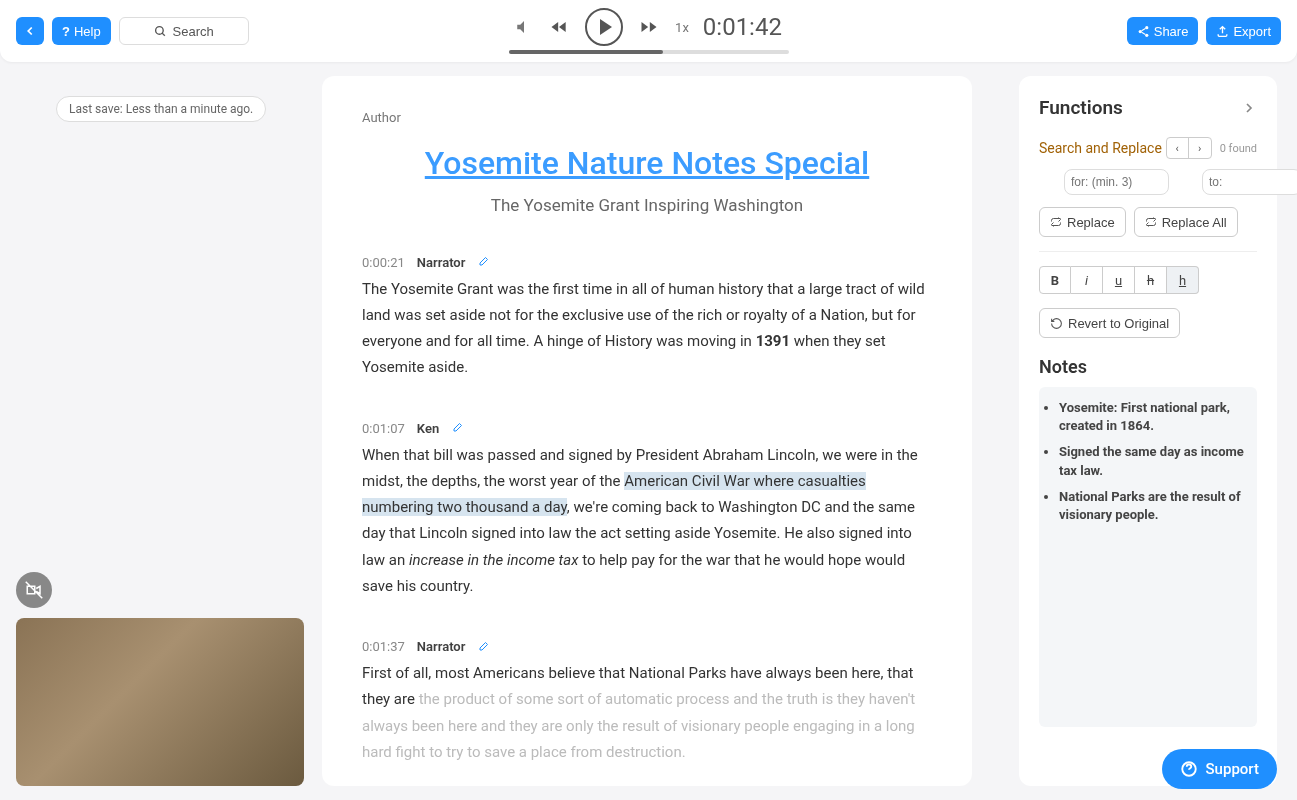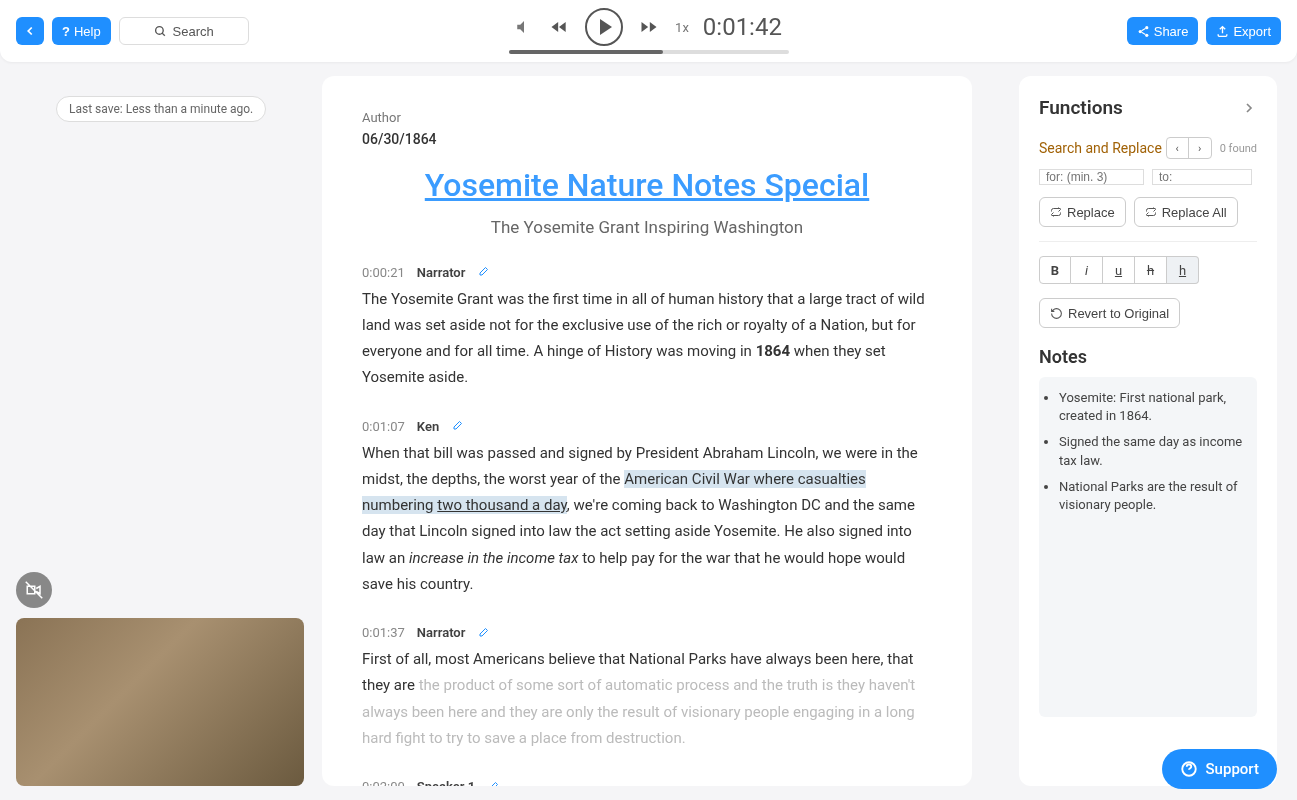--- a/index.html
+++ b/index.html
@@ -18,51 +18,51 @@
 .time { font-size: 24px; color: #555; }
 .spd { font-size: 13px; color: #777; }
 .right-ctrl { margin-left: auto; display: flex; gap: 8px; }
 .save-badge { position: absolute; top: 96px; left: 56px; background: #fff; border: 1px solid #ddd; border-radius: 16px; padding: 5px 12px; font-size: 12px; color: #666; }
 .main { position: absolute; top: 76px; left: 322px; width: 650px; height: 710px; background: #fff; border-radius: 12px; padding: 34px 40px; overflow-y: auto; }
 .main::-webkit-scrollbar{width:8px}.main::-webkit-scrollbar-thumb{background:#ccc;border-radius:4px}
 .author-lbl { color: #777; font-size: 13px; }
 .date { color: #333; font-size: 14px; font-weight: 500; margin-top: 6px; }
 .title { color: #3b9cff; font-size: 32px; font-weight: 500; text-align: center; margin-top: 18px; line-height: 1.3; text-decoration: underline; }
 .subtitle { color: #666; font-size: 17px; text-align: center; margin-top: 10px; }
-.segment { margin-top: 28px; }
+.segment { margin-top: 40px; }
 .seg-head { display: flex; align-items: center; gap: 12px; font-size: 13px; }
 .ts { color: #888; }
 .speaker { color: #404040; font-weight: 600; }
 .edit-icn { color: #1f8fff; cursor: pointer; }
 .seg-text { color: #333; font-size: 15px; line-height: 1.75; margin-top: 6px; }
 .hl { background: #d6e4ef; }
-.ul { text-decoration: underline; }
+.ul { }
 .gray { color: #bbb; }
 .panel { position: absolute; top: 76px; right: 20px; width: 258px; height: 710px; background: #fff; border-radius: 12px; padding: 20px; }
 .panel h2 { font-size: 19px; color: #333; font-weight: 600; display:flex; justify-content:space-between; align-items:center;}
 .sr-row { display: flex; justify-content: space-between; align-items: center; margin-top: 18px; }
 .sr-label { font-size: 14px; color: #a16207; }
 .nav-arrows { display: flex; border: 1px solid #ccc; border-radius: 4px; }
 .nav-arrows span { width: 22px; height: 20px; display:flex;align-items:center;justify-content:center;font-size:11px;color:#555;cursor:pointer;}
 .nav-arrows span:first-child{border-right:1px solid #ccc}
 .found { font-size: 11px; color: #999; }
 .sr-inputs { display: flex; gap: 8px; margin-top: 10px; }
-.sr-inputs input { border: 1px solid #ddd; border-radius: 0; height: 16px; font-size: 12px; padding: 0 6px; color:#888; }
+.sr-inputs input { border: 1px solid #ddd; border-radius: 8px; height: 26px; font-size: 12px; padding: 0 6px; color:#888;margin-left:25px; }
 .sr-inputs input:first-child{width:105px}.sr-inputs input:last-child{width:100px}
 .panel-btns { display: flex; gap: 8px; margin-top: 12px; }
 .btn-outline { border: 1px solid #ccc; background: #fff; border-radius: 6px; height: 30px; padding: 0 10px; display:inline-flex;align-items:center;gap:5px;cursor:pointer;font-size:13px;color:#444;}
 .divider { height: 1px; background: #eee; margin: 14px 0; }
 .fmt-row { display: flex; }
 .fmt { border: 1px solid #ccc; width: 32px; height: 28px; display:flex;align-items:center;justify-content:center;cursor:pointer;font-size:13px;color:#444;background:#fff;}
 .fmt:first-child{border-radius:4px 0 0 4px}.fmt:last-child{border-radius:0 4px 4px 0}
 .fmt+.fmt{border-left:none}
 .fmt.active{background:#eef1f4}
 .notes-h { font-size: 18px; color: #333; font-weight: 600; margin-top: 18px; }
 .notes-box { background: #f4f6f8; border-radius: 6px; padding: 12px 12px 12px 20px; margin-top: 10px; font-size: 13px; color: #444; height: 340px; }
-.notes-box li { margin-bottom: 8px; line-height:1.4; }
+.notes-box li { margin-bottom: 8px; line-height:1.4;font-weight:bold; }
 .video-thumb { position: absolute; left: 16px; bottom: 14px; width: 288px; height: 168px; border-radius: 8px; background: linear-gradient(135deg,#8a7355 0%,#a89070 40%,#6b5a3f 100%); }
 .cam-off { position: absolute; left: 16px; bottom: 192px; width: 36px; height: 36px; border-radius: 50%; background: #888; display:flex;align-items:center;justify-content:center;cursor:pointer;}
 .support { position: absolute; right: 20px; bottom: 11px; background: #1f8fff; color: #fff; border-radius: 22px; height: 40px; padding: 0 18px; display:flex;align-items:center;gap:8px;cursor:pointer;font-size:15px;font-weight:500;}
 svg{display:block}
 </style>
 </head>
 <body>
 
 <div class="topbar">
   <div class="left-ctrl">
@@ -122,35 +122,34 @@
         </svg>
       <span>Export</span>
     </button>
   </div>
 </div>
 
 <div class="save-badge">Last save: Less than a minute ago.</div>
 
 <div class="main">
   <div class="author-lbl">Author</div>
-  <div class="date">06/30/1864</div>
   <div class="title">Yosemite Nature Notes Special</div>
   <div class="subtitle">The Yosemite Grant Inspiring Washington</div>
 
   <div class="segment">
     <div class="seg-head">
       <span class="ts">0:00:21</span>
       <span class="speaker">Narrator</span>
       <span class="edit-icn">
           <svg width="12" height="12" viewBox="0 0 24 24" fill="none" stroke="#1f8fff" stroke-width="2">
             <path d="M17 3l4 4-11 11H6v-4L17 3z"></path>
           </svg>
         </span>
     </div>
-    <div class="seg-text"><span>The Yosemite Grant was the first time in all of human history that a large tract of wild land was set aside not for the exclusive use of the rich or royalty of a Nation, but for everyone and for all time. A hinge of History was moving in </span><b>1864</b><span> when they set Yosemite aside.</span></div>
+    <div class="seg-text"><span>The Yosemite Grant was the first time in all of human history that a large tract of wild land was set aside not for the exclusive use of the rich or royalty of a Nation, but for everyone and for all time. A hinge of History was moving in </span><b>1391</b><span> when they set Yosemite aside.</span></div>
   </div>
 
   <div class="segment">
     <div class="seg-head">
       <span class="ts">0:01:07</span>
       <span class="speaker">Ken</span>
       <span class="edit-icn">
           <svg width="12" height="12" viewBox="0 0 24 24" fill="none" stroke="#1f8fff" stroke-width="2">
             <path d="M17 3l4 4-11 11H6v-4L17 3z"></path>
           </svg>

